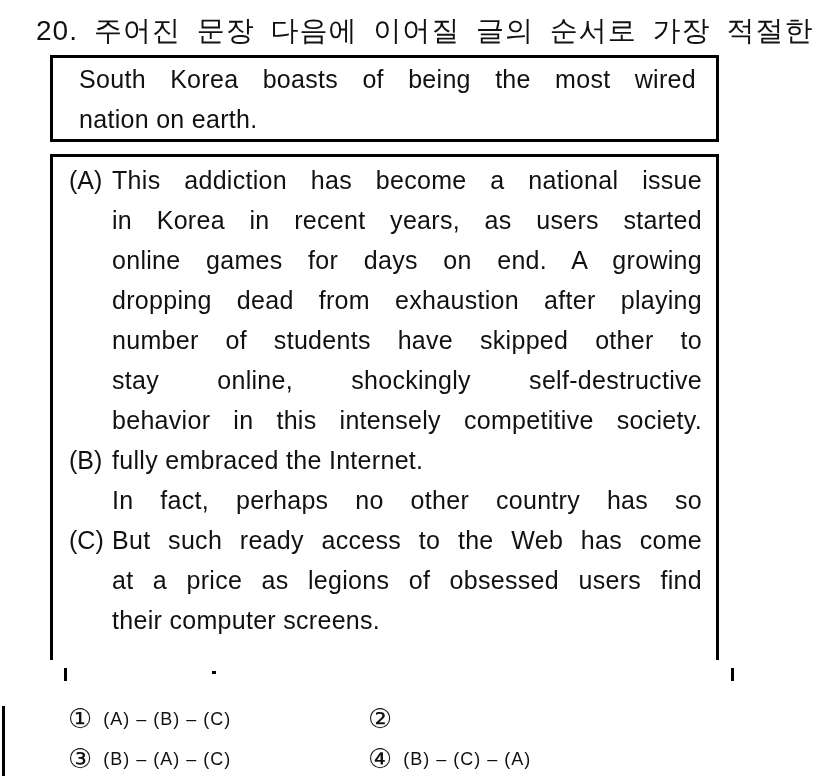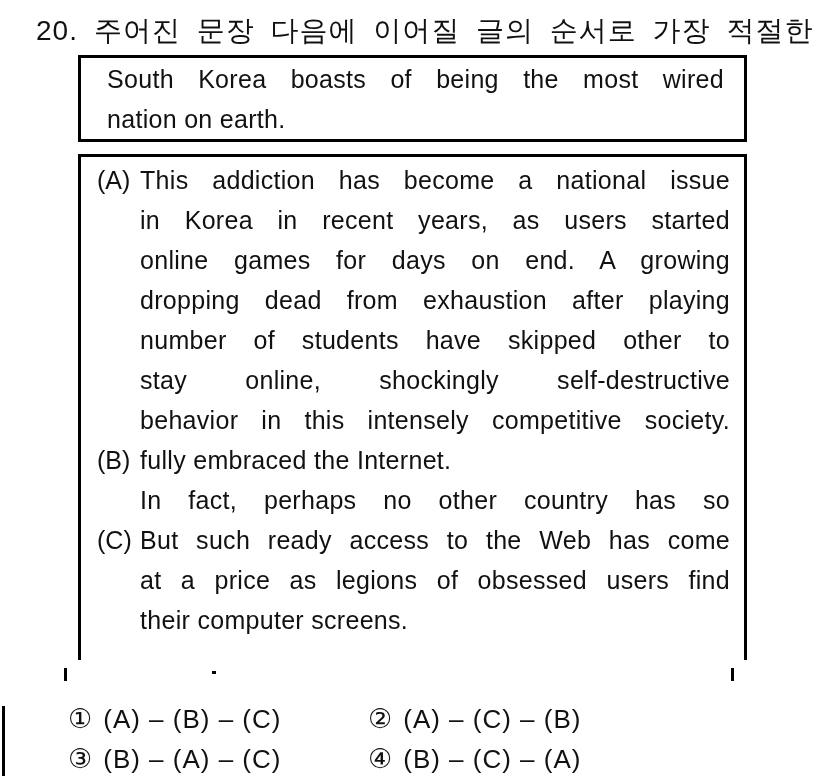--- a/index.html
+++ b/index.html
@@ -21,21 +21,21 @@
     left: 36px;
     top: 12px;
     font-size: 28px;
     white-space: nowrap;
     letter-spacing: 1px;
     word-spacing: 7px;
   }
   .q-title .qnum { margin-right: 16px; }
   .box {
     position: absolute;
-    left: 78px;
+    left: 50px;
     width: 669px;
     border: 3px solid #000000;
     box-sizing: border-box;
     background: #ffffff;
   }
   .box1 {
     top: 55px;
     height: 87px;
     padding: 1px 20px 0 26px;
   }
@@ -91,21 +91,21 @@
     align-items: center;
     height: 36px;
     white-space: nowrap;
     cursor: default;
   }
   .choice .cnum {
     font-size: 27px;
     margin-right: 11px;
   }
   .choice .clabel {
-    font-size: 26px;
+    font-size: 18px;
     letter-spacing: 1px;
   }
   .choice.c1 { left: 68px;  top: 701px; }
   .choice.c2 { left: 368px; top: 701px; }
   .choice.c3 { left: 68px;  top: 741px; }
   .choice.c4 { left: 368px; top: 741px; }
   .col-divider {
     position: absolute;
     left: 2px;
     top: 706px;
@@ -159,21 +159,20 @@
   <div class="frag fleft"></div>
   <div class="frag fright"></div>
   <div class="frag-dot"></div>
 
   <div class="choice c1">
     <span class="cnum">①</span>
     <span class="clabel">(A) – (B) – (C)</span>
   </div>
   <div class="choice c2">
     <span class="cnum">②</span>
-    <span class="clabel">(A) – (C) – (B)</span>
   </div>
   <div class="choice c3">
     <span class="cnum">③</span>
     <span class="clabel">(B) – (A) – (C)</span>
   </div>
   <div class="choice c4">
     <span class="cnum">④</span>
     <span class="clabel">(B) – (C) – (A)</span>
   </div>
 

